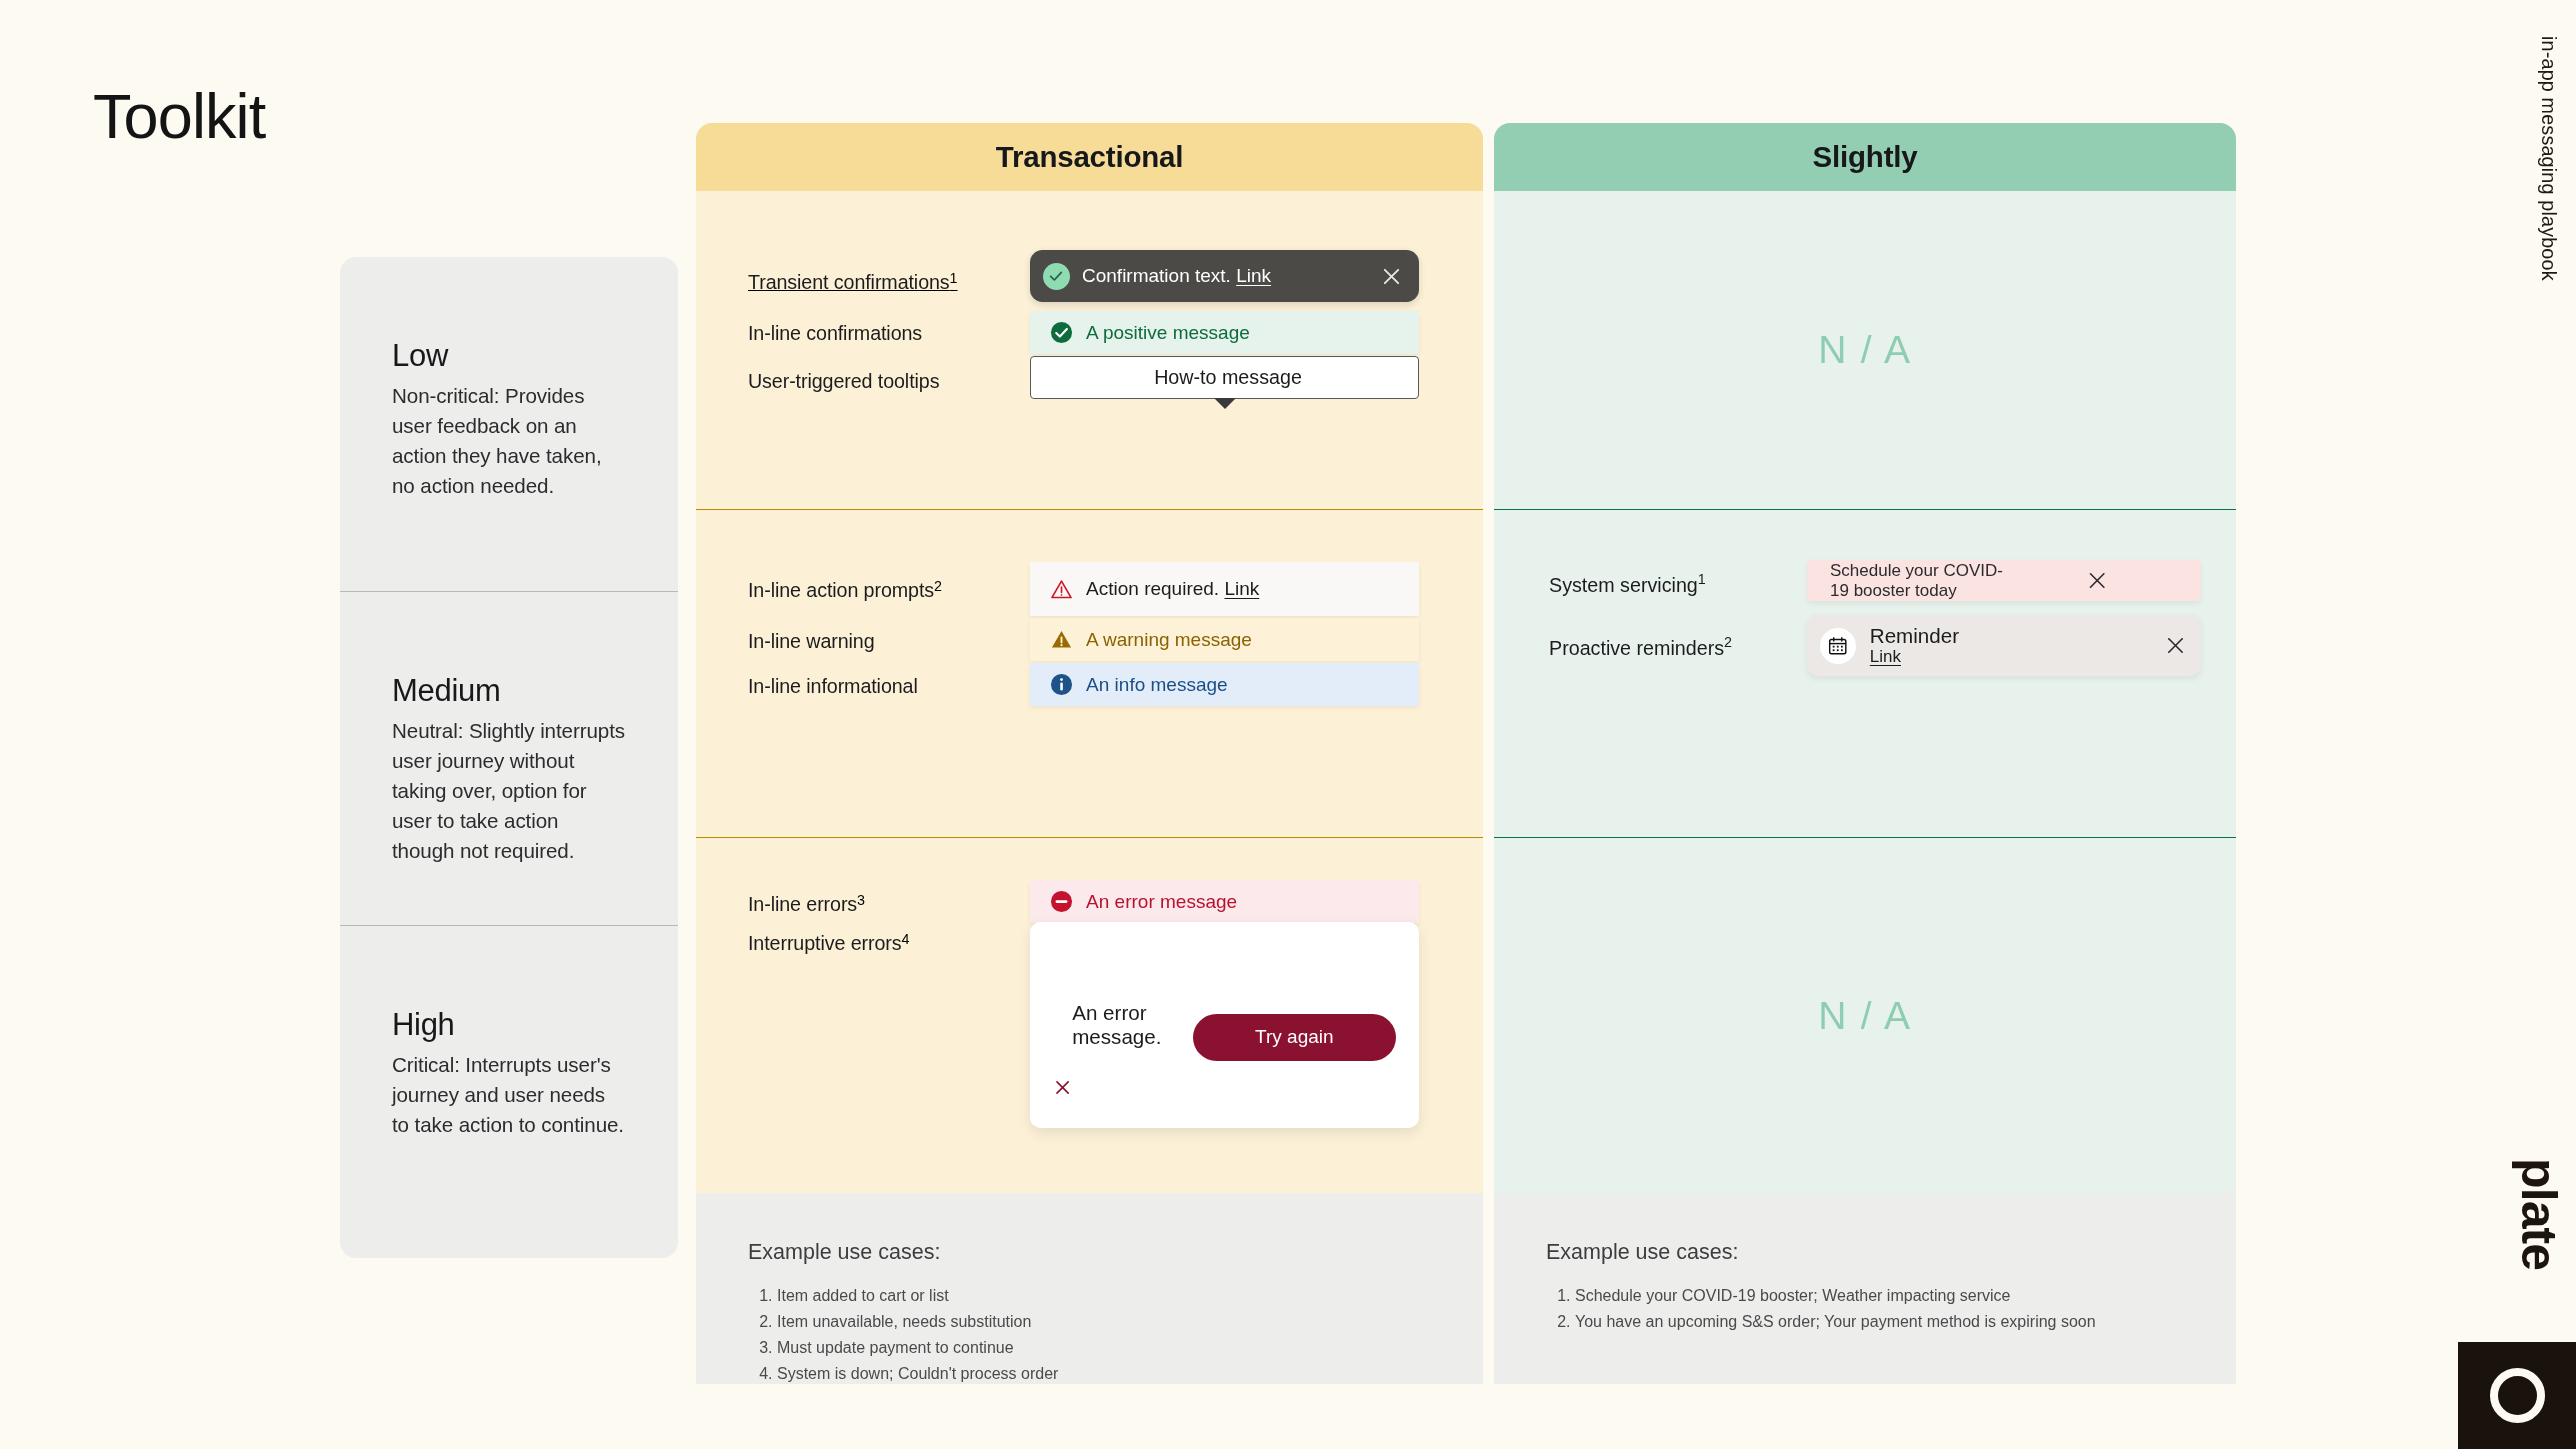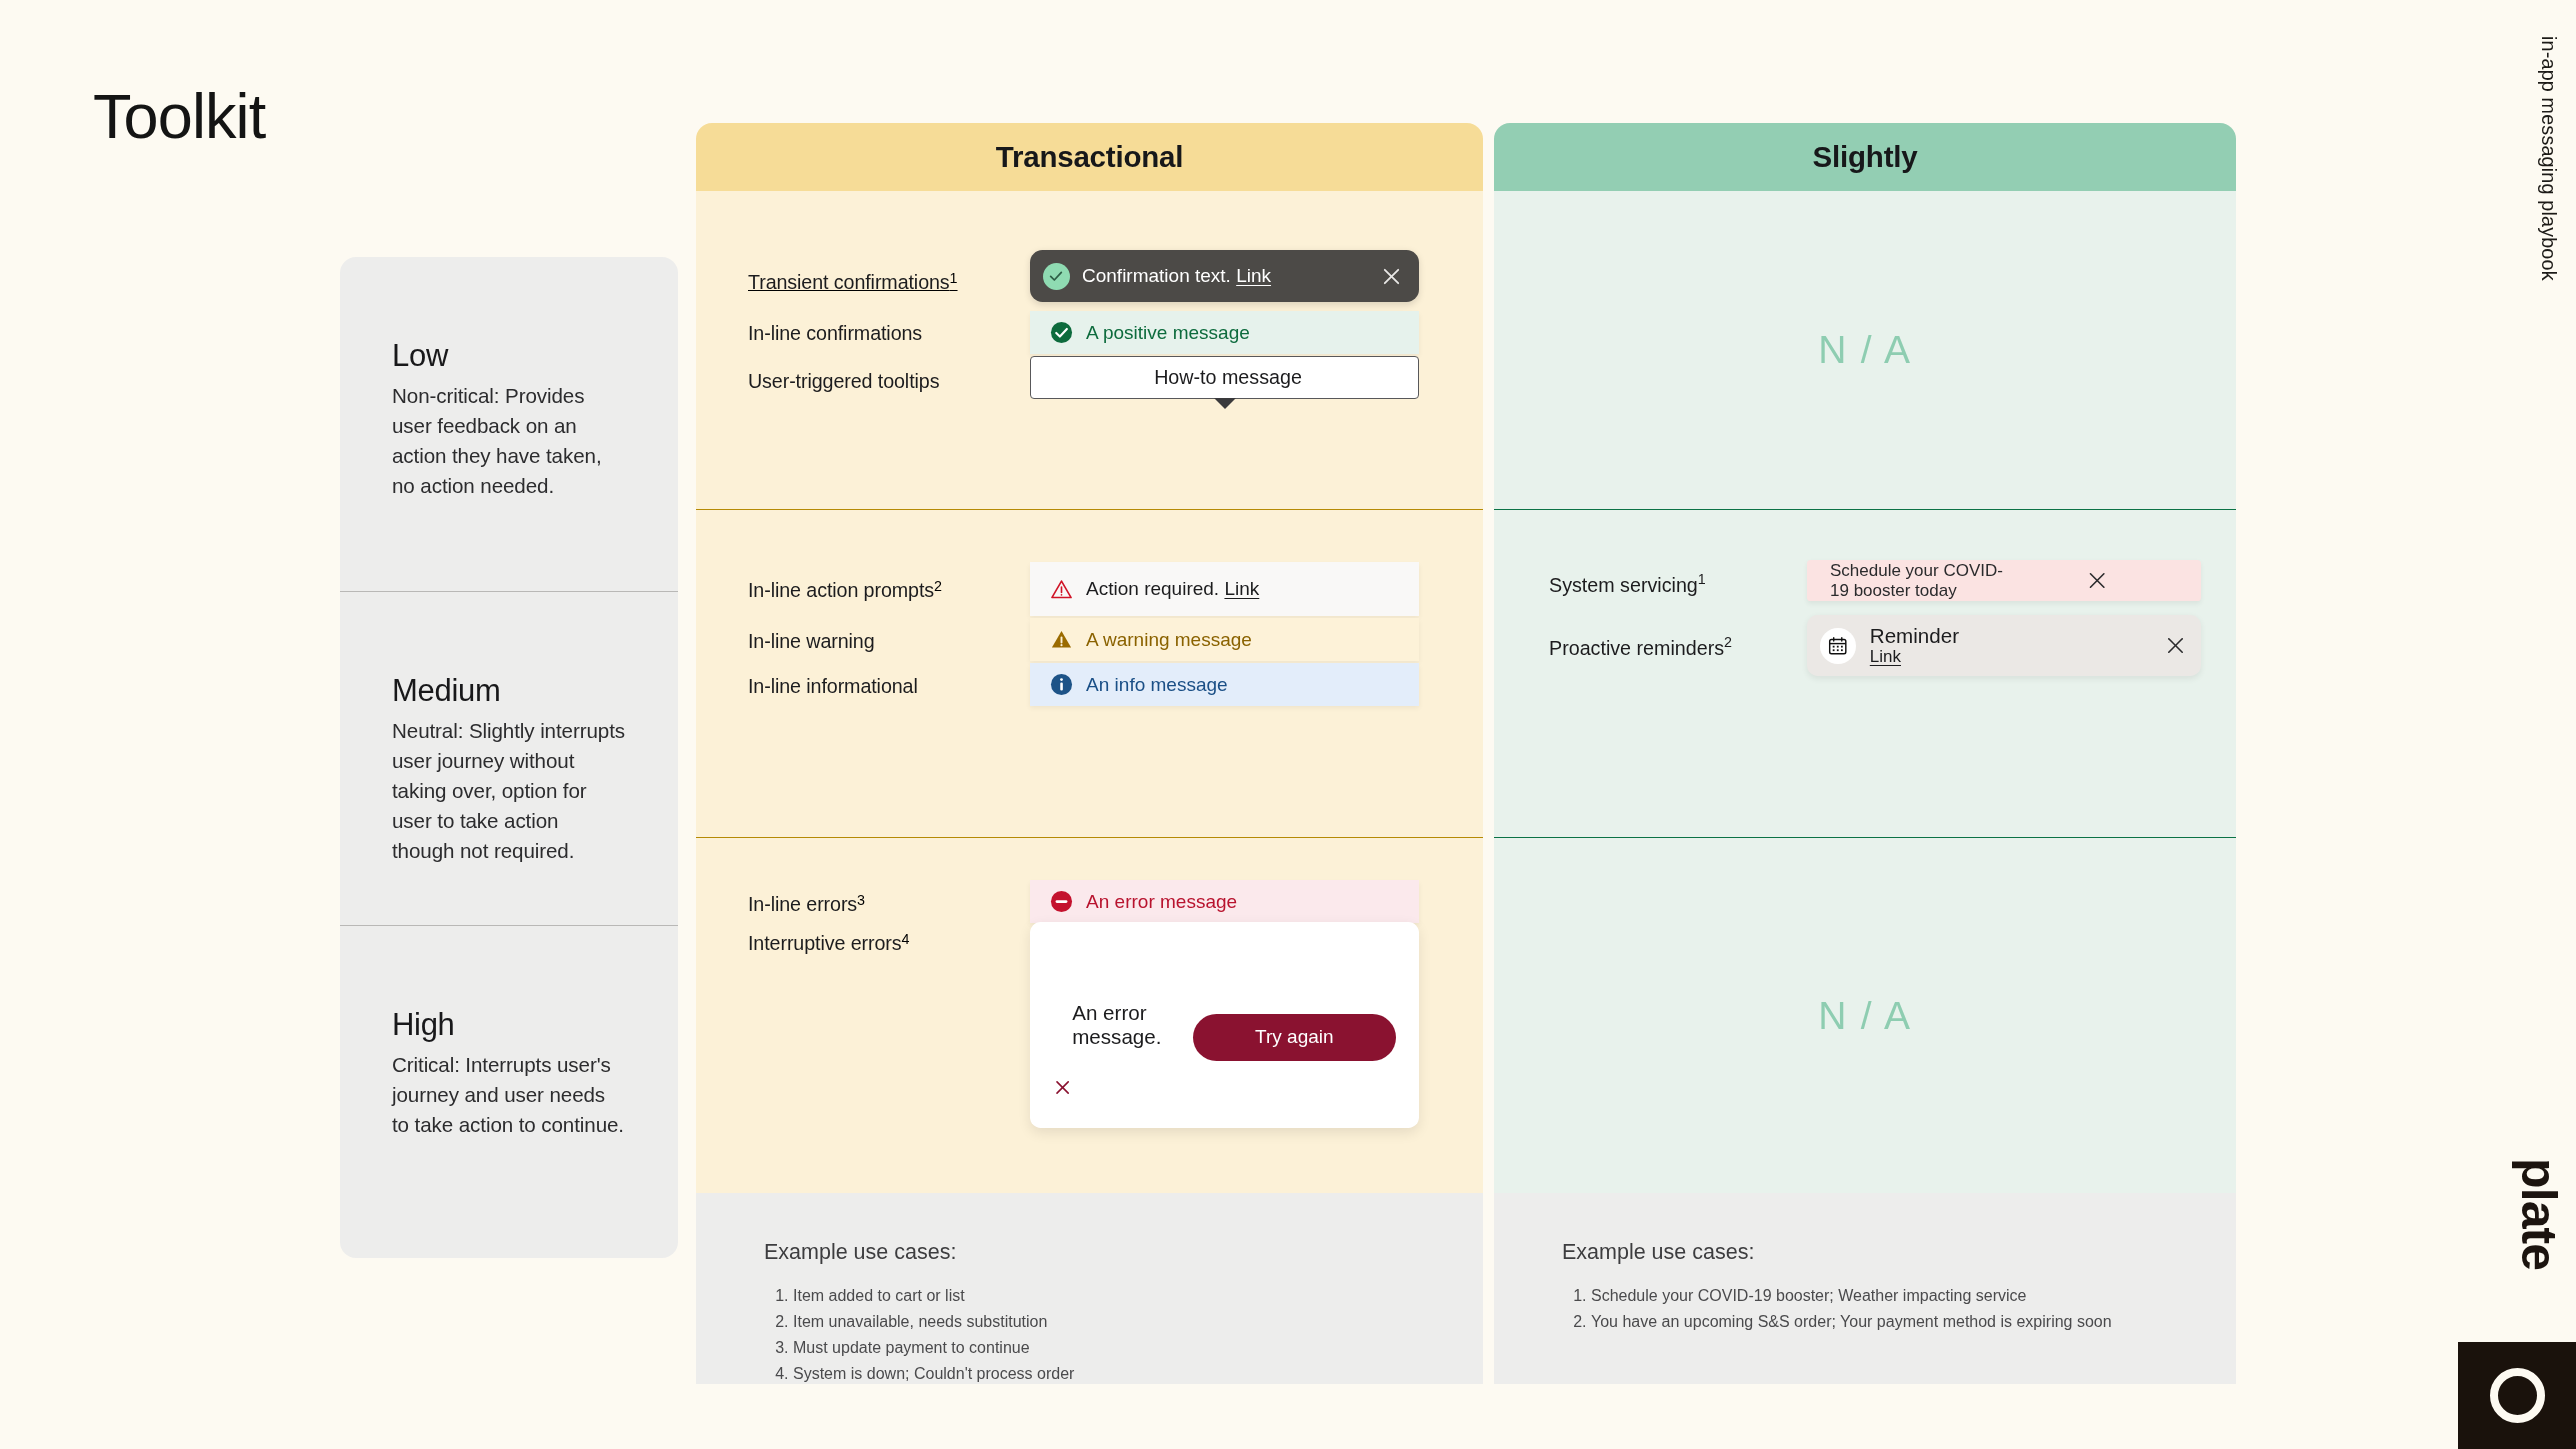--- a/index.html
+++ b/index.html
@@ -182,21 +182,21 @@
     width: 36px; height: 36px; border-radius: 50%; background: #fff; flex: none;
     display: flex; align-items: center; justify-content: center;
   }
   .rem-ico svg { width: 21.5px; height: 21.5px; }
   .rem-body { margin-left: 14.3px; flex: 1; }
   .rem-title { font-size: 20.6px; color: #1c1c1e; line-height: 1.12; }
   .rem-link  { font-size: 17px; color: #1c1c1e; text-decoration: underline;
                text-underline-offset: 2.7px; }
 
   
-  .footer { background: #ededec; padding: 47px 68px 0; height: 191px; }
+  .footer { background: #ededec; padding: 47px 52px 0; height: 191px; }
   .footer-h { font-size: 21.5px; color: #3d3d3f; margin-bottom: 18px; }
   .footer ol { list-style: decimal; padding-left: 29px; }
   .footer li { font-size: 16px; color: #4a4a4c; line-height: 1.62; }
 </style>
 </head>
 <body>
 
 <div class="page">
 
   <h1 class="title">Toolkit</h1>

